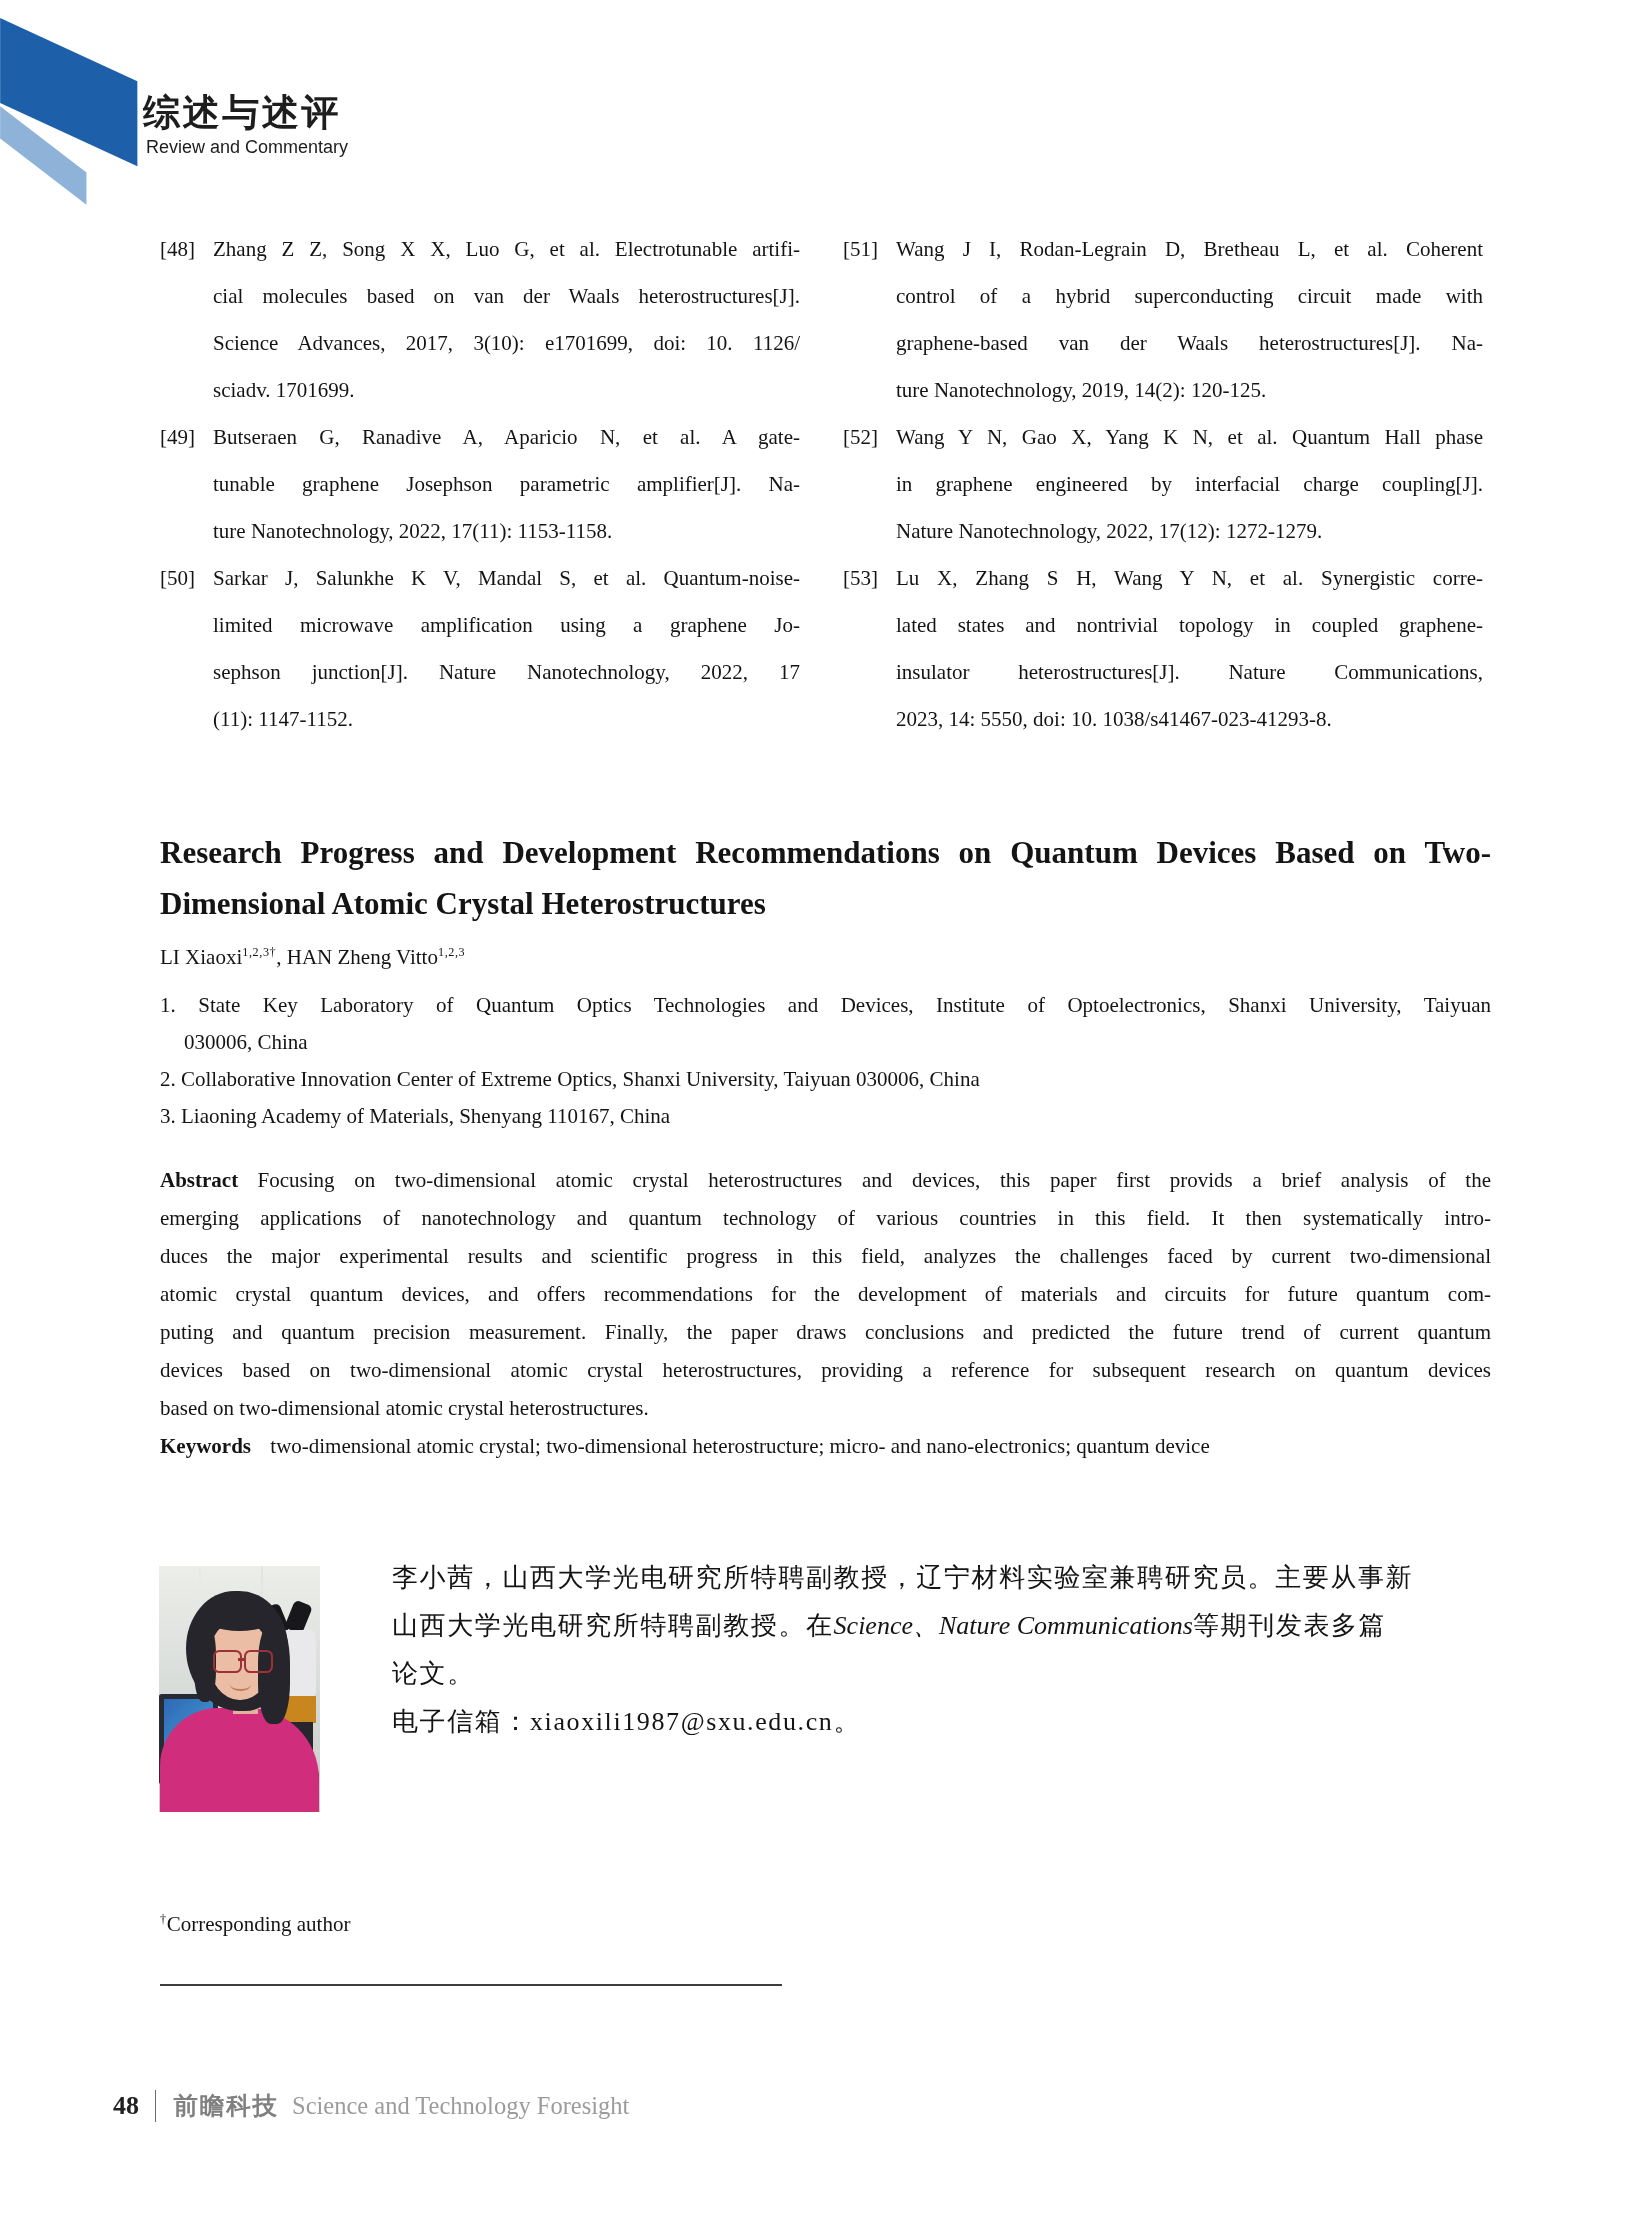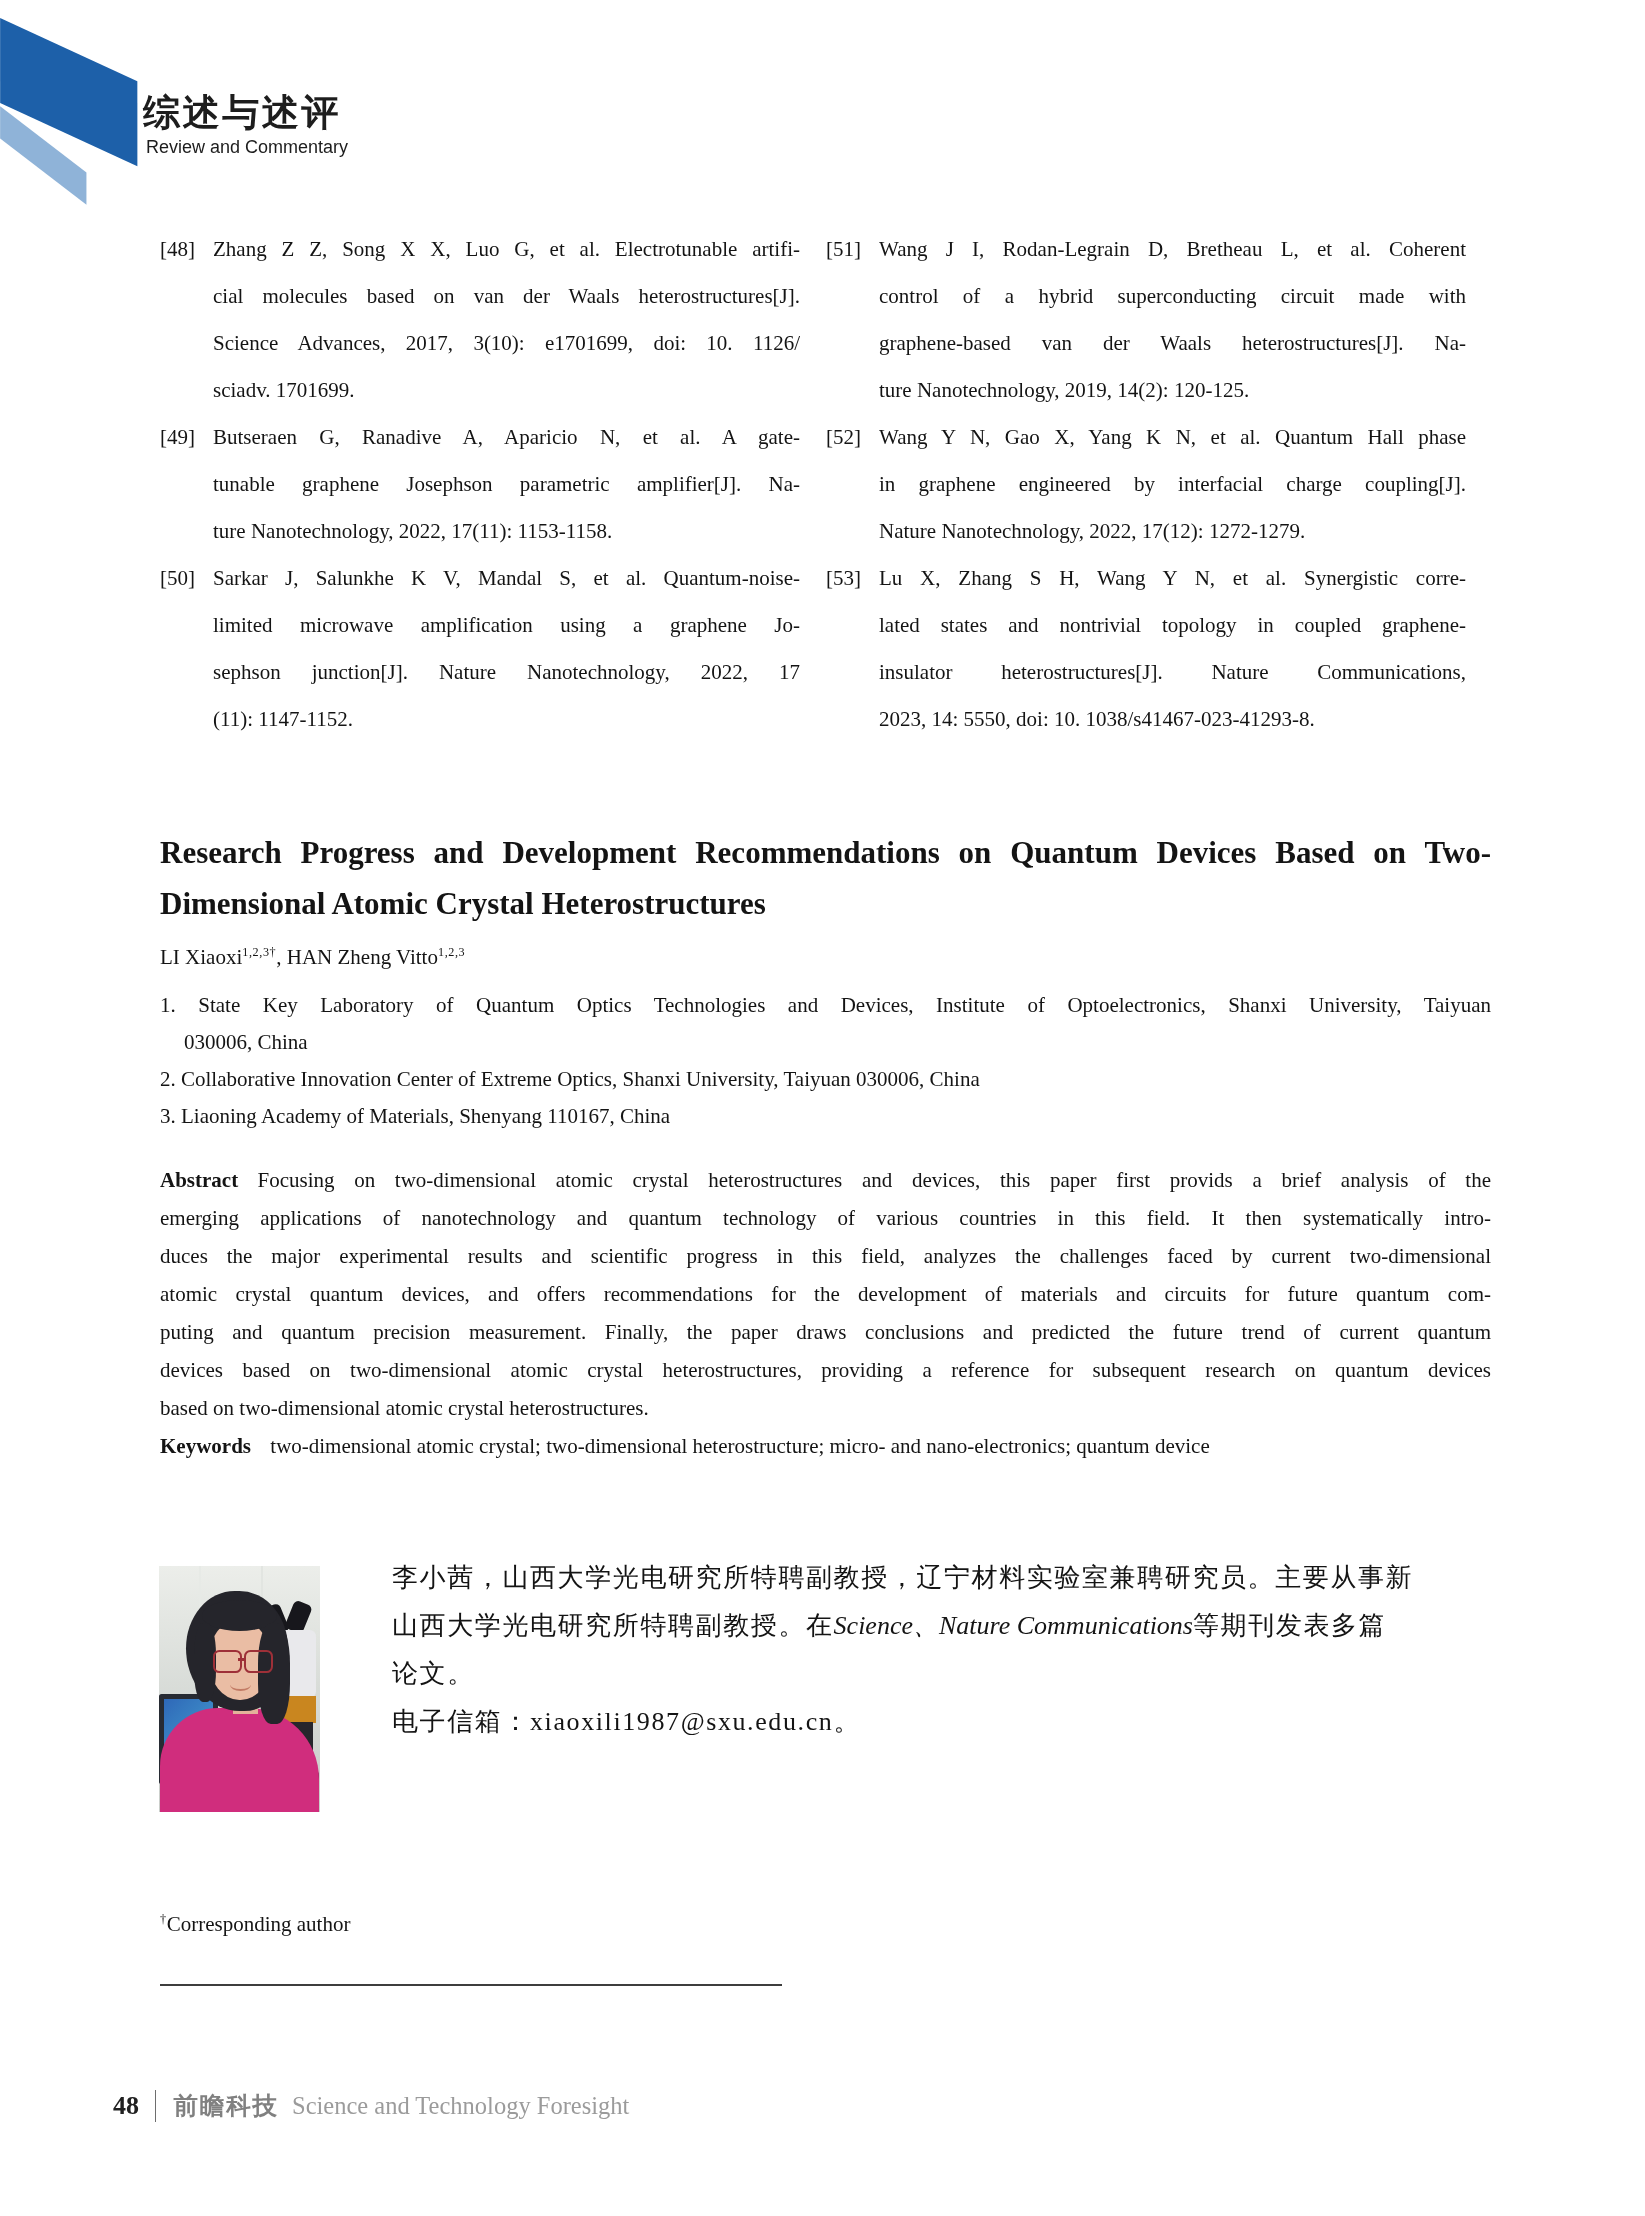--- a/index.html
+++ b/index.html
@@ -13,21 +13,21 @@
   .cat-en{position:absolute;left:146px;top:137px;font-family:"Liberation Sans","DejaVu Sans",sans-serif;
           font-size:18px;color:#1d1d1d;}
 
   
   .jl{text-align:justify;text-align-last:justify;}
   .lastline{text-align:left !important;text-align-last:left !important;}
 
   
   .ref-col{position:absolute;top:226px;width:640px;font-size:21px;line-height:47px;}
   #refs-left{left:160px;}
-  #refs-right{left:826px;}
+  #refs-right{left:843px;}
   .ref-item{position:relative;padding-left:53px;}
   .ref-label{position:absolute;left:0;top:0;}
 
   
   #title{position:absolute;left:160px;top:827px;width:1331px;font-size:31px;font-weight:bold;line-height:51px;}
   #authors{position:absolute;left:160px;top:945px;font-size:21px;}
   .sup{vertical-align:super;font-size:0.58em;letter-spacing:0.6px;}
   #affils{position:absolute;left:160px;top:987px;width:1331px;font-size:21px;line-height:37px;}
   .aff-indent{padding-left:24px;}
 

